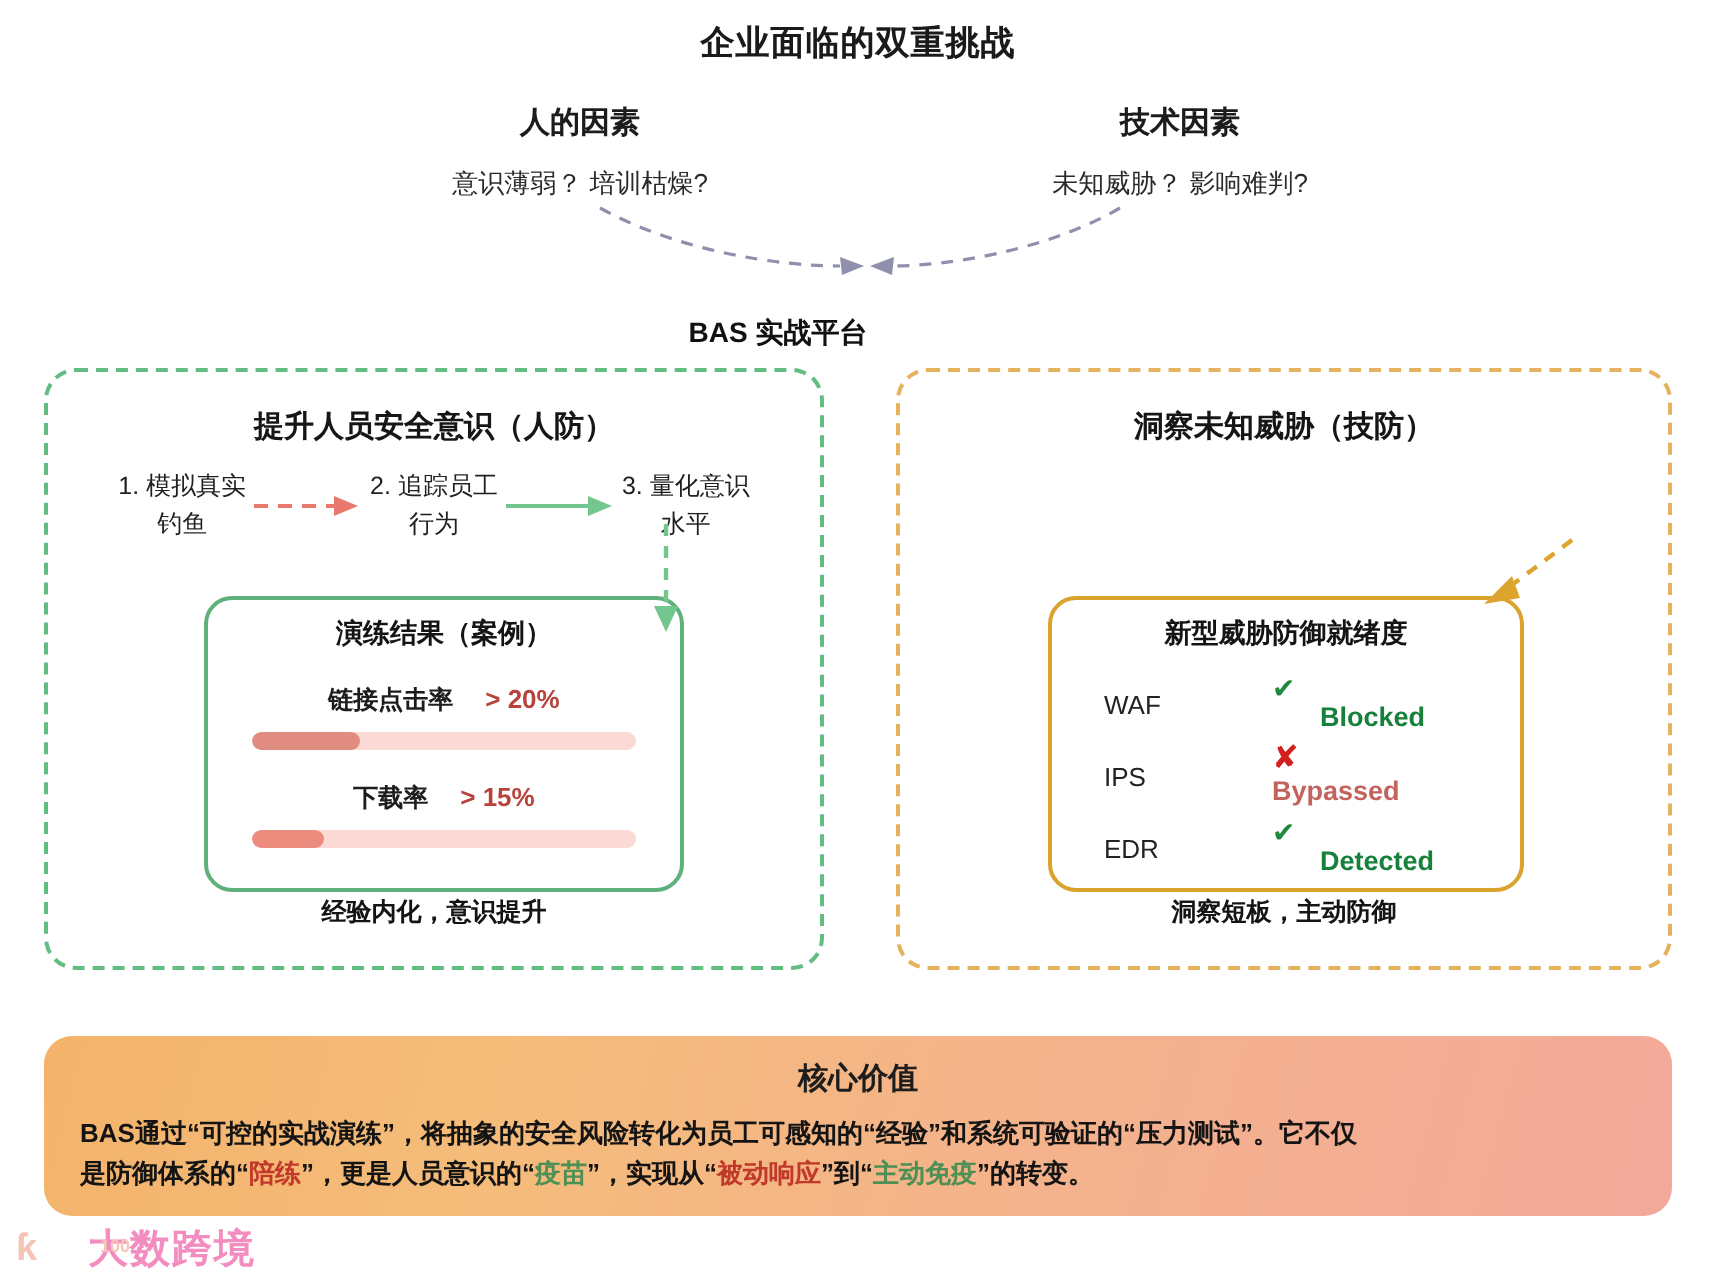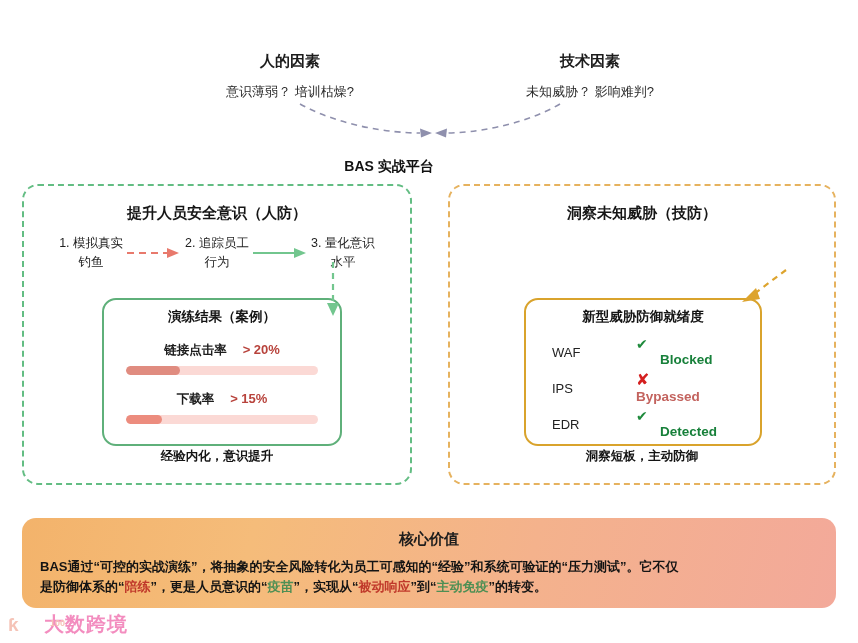--- a/index.html
+++ b/index.html
@@ -136,20 +136,21 @@
     font-size: 19px; font-weight: bold; line-height: 22px;
   }
   .wm-sup { position: absolute; left: 14px; top: -2px; font-size: 9px; margin-left: 28px; }
   .wm-text { font-size: 20px; font-weight: bold; color: #ec4899; letter-spacing: 1px; }
 </style>
 </head>
 <body>
 
 <div id="stage">
 
+  <div class="main-title">企业面临的双重挑战</div>
 
   <div class="cause" id="cause-human">
     <div class="c-title">人的因素</div>
     <div class="c-sub">意识薄弱？  培训枯燥?</div>
   </div>
   <div class="cause" id="cause-tech">
     <div class="c-title">技术因素</div>
     <div class="c-sub">未知威胁？  影响难判?</div>
   </div>
 

